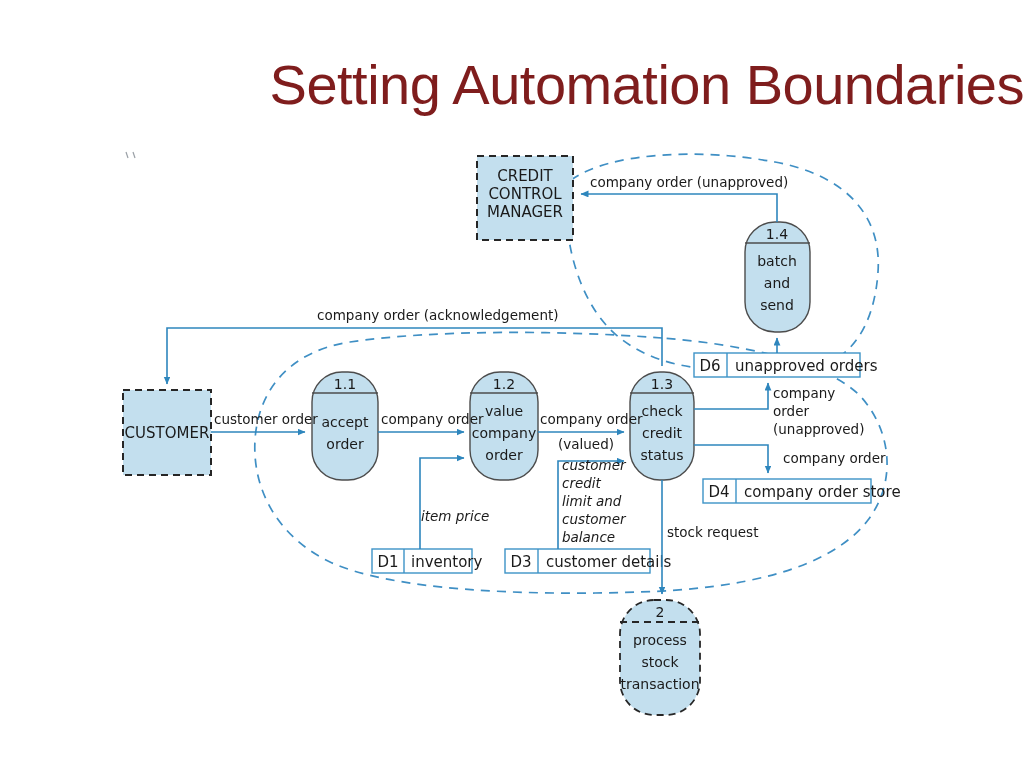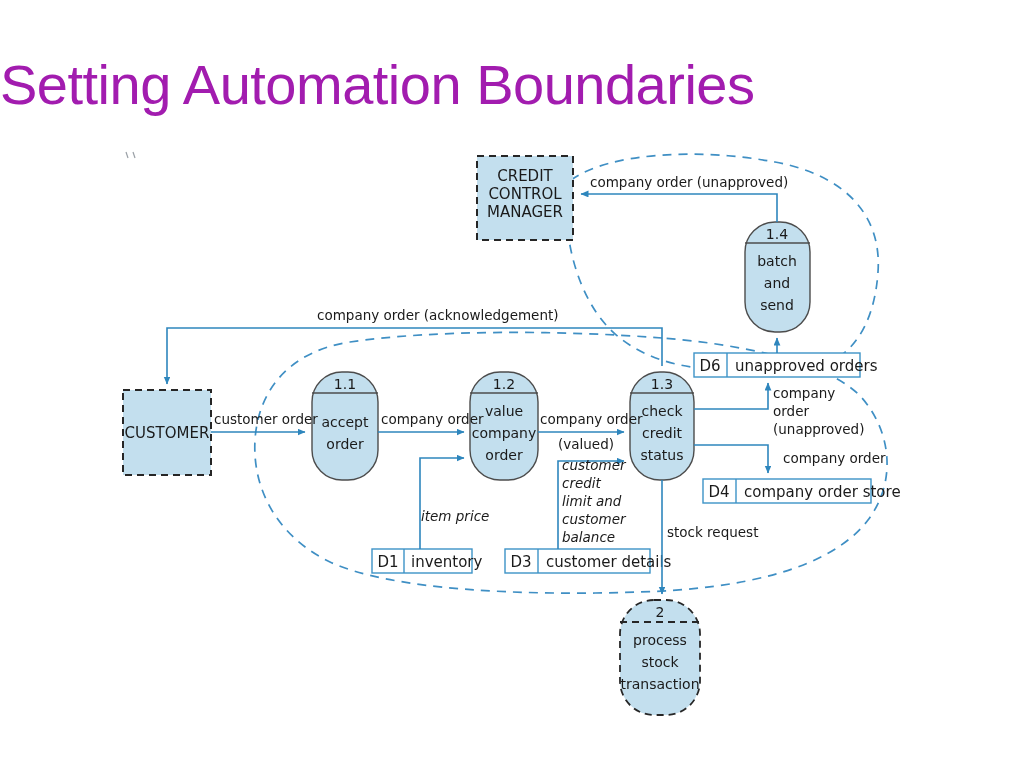--- a/index.html
+++ b/index.html
@@ -18,25 +18,25 @@
     position: relative;
     width: 1024px;
     height: 768px;
     background: #ffffff;
   }
   #page-title {
     position: absolute;
     left: 0;
     top: 52px;
     width: 1024px;
-    text-align: left;
+    text-align: right;
     font-family: "Liberation Sans", "DejaVu Sans", sans-serif;
     font-size: 56px;
     font-weight: normal;
-    color: #a21caf;
+    color: #7f1d1d;
     letter-spacing: -0.5px;
     white-space: nowrap;
   }
   #diagram {
     position: absolute;
     left: 0;
     top: 0;
     width: 1024px;
     height: 768px;
   }

